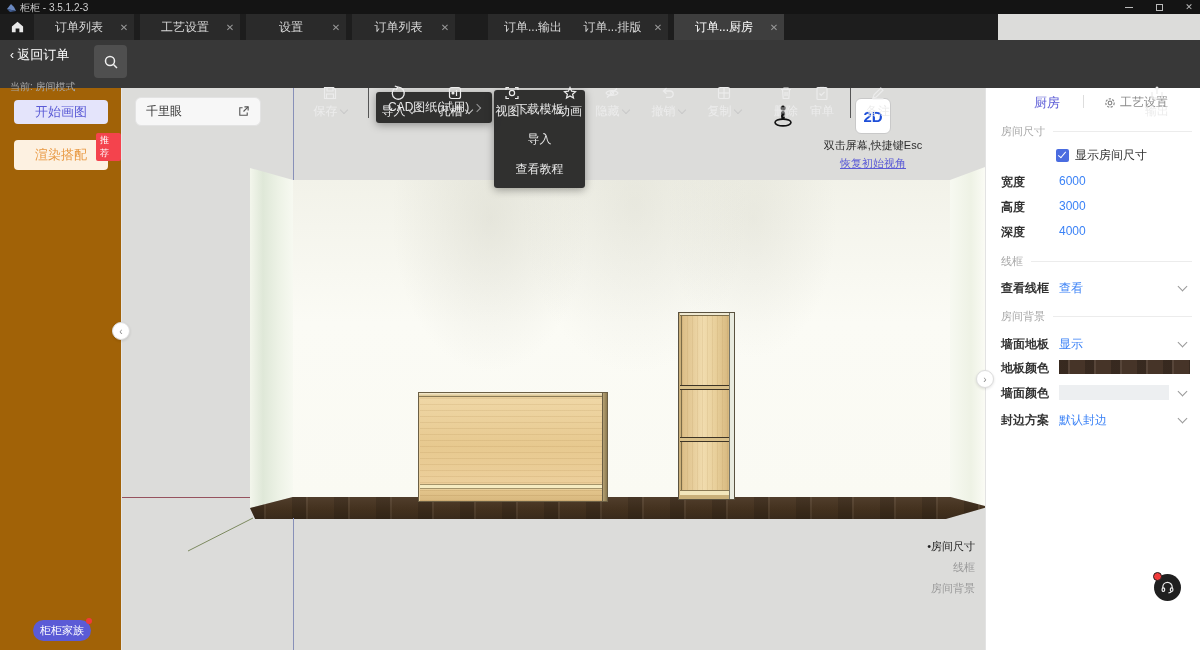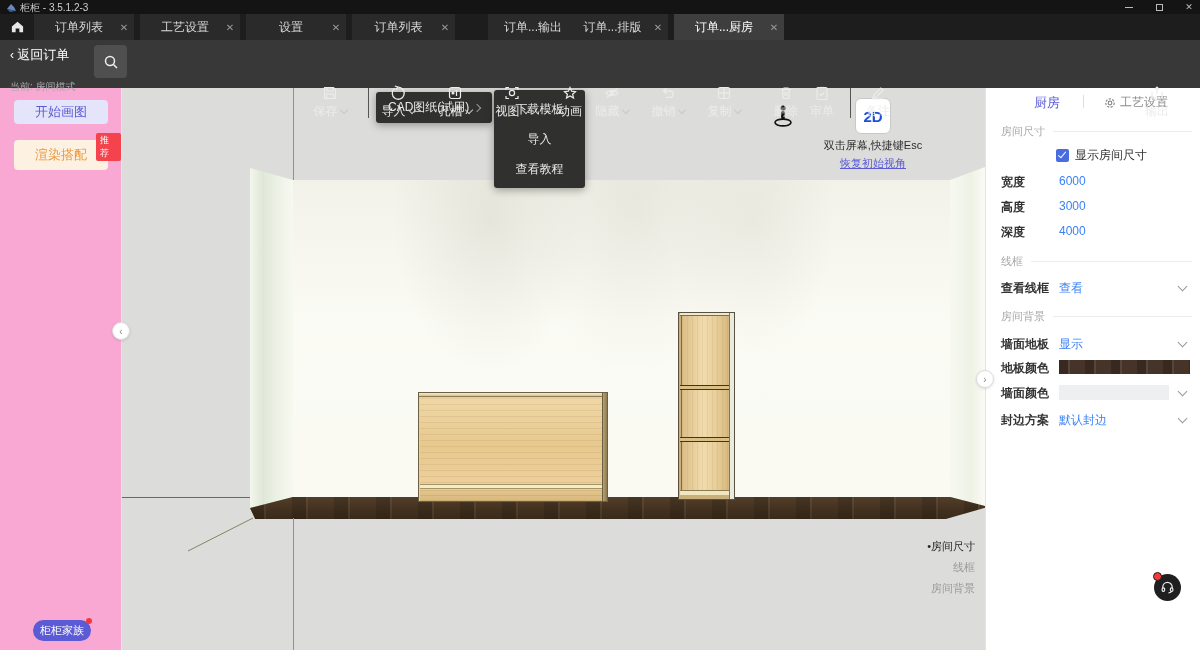--- a/index.html
+++ b/index.html
@@ -9,36 +9,36 @@
   svg{display:block}
 
   
   #titlebar{position:absolute;left:0;top:0;width:1200px;height:14px;background:#141414;color:#cfcfcf;font-size:10px;z-index:50}
   #titlebar .ttl{position:absolute;left:20px;top:1px}
   .winctl{position:absolute;top:0;width:22px;height:14px;display:flex;align-items:center;justify-content:center;color:#bbb;font-size:9px;cursor:pointer}
   .minbar{width:8px;height:1px;background:#bbb}
   .maxbox{width:7px;height:7px;border:1px solid #bbb}
 
   
-  #tabbar{position:absolute;left:0;top:14px;width:1200px;height:26px;background:#1d1d1d;z-index:50}
+  #tabbar{position:absolute;left:0;top:14px;width:998px;height:26px;background:#1d1d1d;z-index:50}
   .tab{position:absolute;top:0;height:26px;background:#2a2a2a;display:flex;align-items:center;color:#d8d8d8;font-size:12px;cursor:pointer}
   .tab.active{background:#3e3e3e;color:#fff}
   .tab .tlabel{flex:1;text-align:center;padding-left:10px;white-space:nowrap;overflow:hidden}
   .tab .tclose{width:20px;text-align:center;color:#9a9a9a;font-size:10px}
 
   
   #toolbar{position:absolute;left:0;top:40px;width:1200px;height:48px;background:#383838;z-index:50}
   .tbtn{position:absolute;top:45px;width:48px;display:flex;flex-direction:column;align-items:center;color:#ececec;cursor:pointer}
   .tbtn svg{width:16px;height:16px}
   .tlbl{font-size:12px;margin-top:2px;display:flex;align-items:center;white-space:nowrap}
   .chev{width:6px;height:6px;border-right:1.4px solid #c9c9c9;border-bottom:1.4px solid #c9c9c9;transform:rotate(45deg);margin-left:3px;margin-top:-4px}
   .tdivider{position:absolute;top:48px;width:1px;height:30px;background:#555}
 
   
-  #sidebar{position:absolute;left:0;top:88px;width:122px;height:562px;background:#f9a8d4;border-right:1px solid #e6e6e6;z-index:10}
+  #sidebar{position:absolute;left:0;top:88px;width:122px;height:562px;background:#a16207;border-right:1px solid #e6e6e6;z-index:10}
   .side-btn{position:absolute;left:14px;width:94px;border-radius:4px;display:flex;align-items:center;justify-content:center;font-size:13px;cursor:pointer}
   #btn-draw{top:12px;height:24px;background:#e4e4fb;color:#5b5bd6}
   #btn-render{top:52px;height:30px;background:#fdf1e1;color:#e8973f}
   .badge{position:absolute;left:96px;top:45px;background:#f4434d;color:#fff;font-size:9px;padding:1px 4px;border-radius:2px;z-index:3}
   #btn-family{position:absolute;left:33px;top:532px;width:58px;height:21px;border-radius:11px;background:#5b5bd6;color:#fff;font-size:11px;display:flex;align-items:center;justify-content:center;cursor:pointer}
   .reddot{position:absolute;width:6px;height:6px;border-radius:50%;background:#f23a3a}
 
   
   #canvas{position:absolute;left:122px;top:88px;width:863px;height:562px;background:#dcdcda;overflow:hidden}
 
@@ -367,20 +367,28 @@
   <div class="cab-tall">
     <div class="ct-inner"></div>
     <div class="ct-stile"></div>
     <div class="ct-topstrip"></div>
     <div class="ct-shelf" style="top:72px"></div>
     <div class="ct-shelf" style="top:124px"></div>
     <div class="ct-bottom"></div>
     <div class="ct-right"></div>
   </div>
 
+  <div id="search-box">
+    <span>千里眼</span>
+    <svg class="ext" width="13" height="13" viewBox="0 0 14 14" fill="none" stroke="#555" stroke-width="1.2">
+      <path d="M6 3 H3 V11 H11 V8"></path>
+        <path d="M8 2 H12 V6"></path>
+        <line x1="12" y1="2" x2="7" y2="7"></line>
+    </svg>
+  </div>
 
   <div class="dropdown dd1">
     <div class="dditem">
       <span>CAD图纸(试用)</span>
       <span class="chev-r"></span>
     </div>
   </div>
 
   <div class="dropdown dd2">
     <div class="dditem">下载模板</div>

